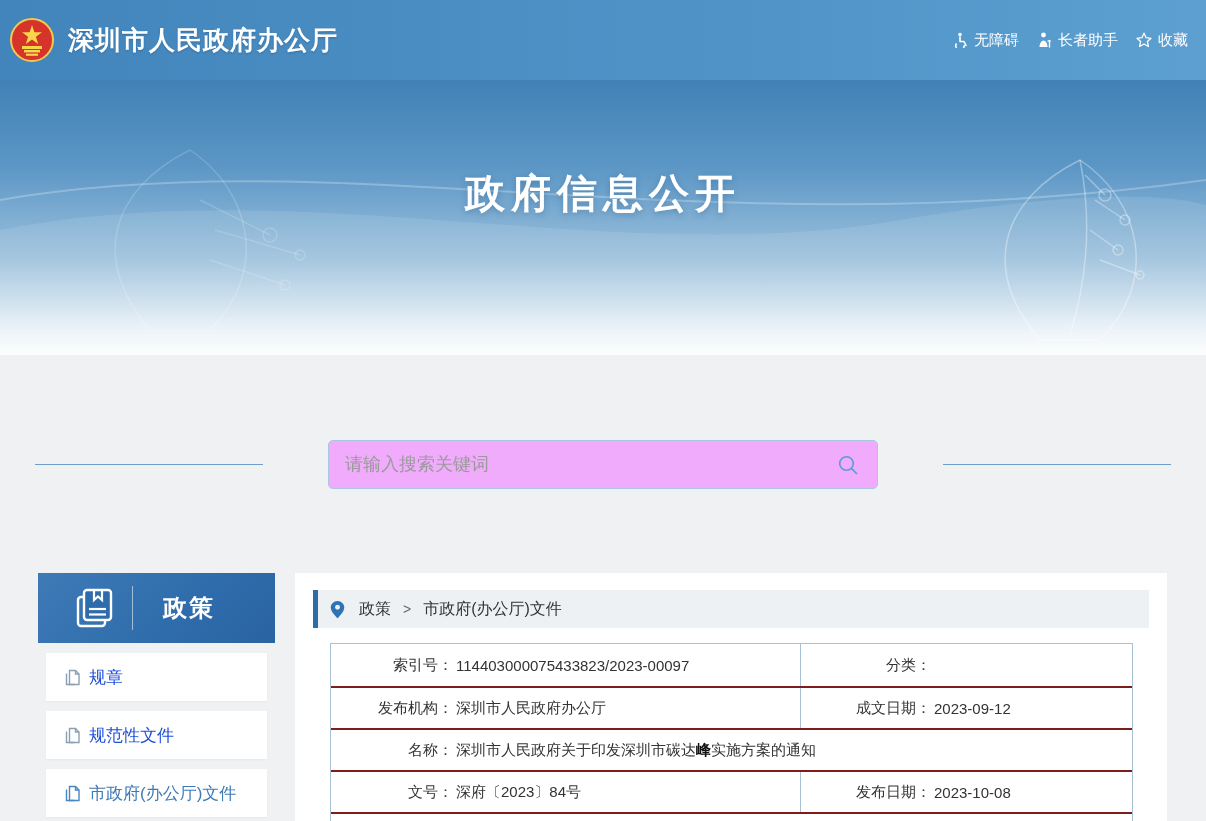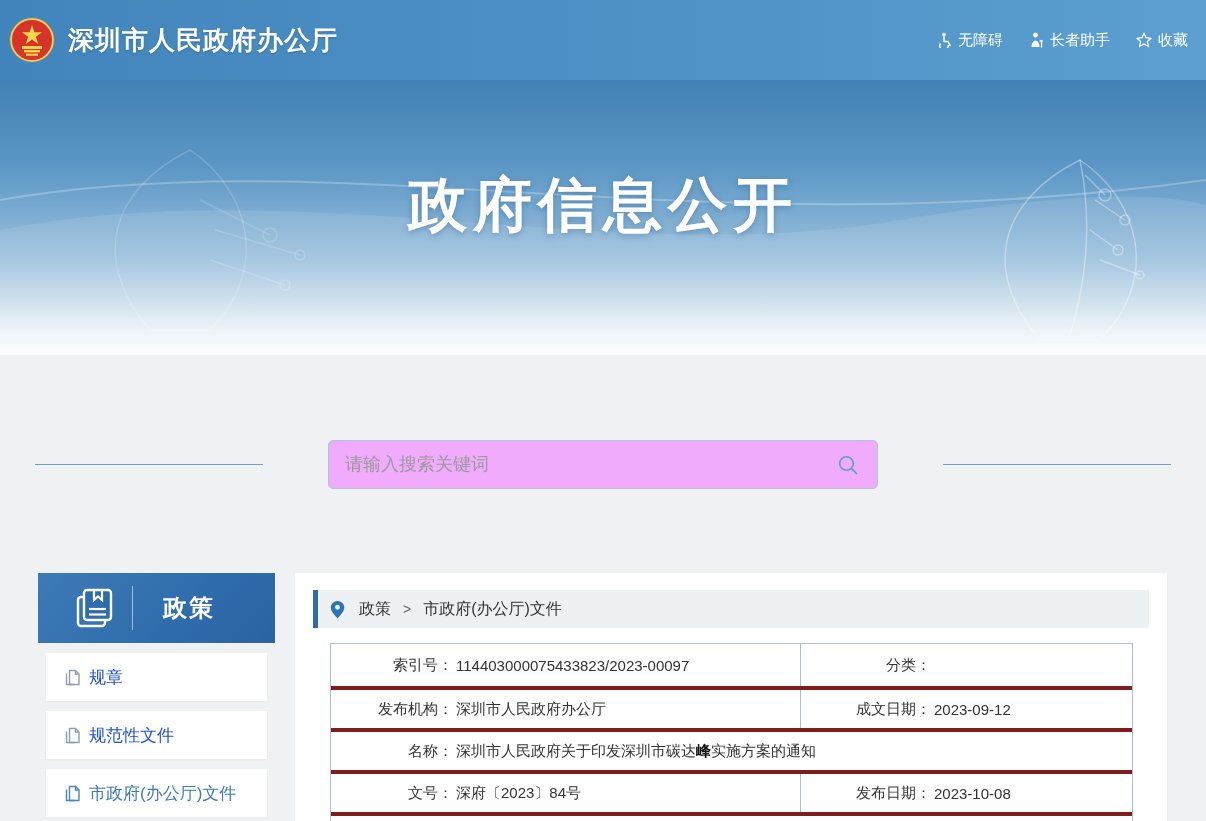--- a/index.html
+++ b/index.html
@@ -8,32 +8,32 @@
   .page { position:relative; width:1206px; height:821px; overflow:hidden; }
 
   
   .topbar { position:absolute; left:0; top:0; width:1206px; height:80px;
     background:linear-gradient(90deg,#4285bc 0%,#4e92c6 55%,#5c9fd0 100%);
     display:flex; align-items:center; }
   .emblem { margin-left:10px; width:44px; height:48px; flex:0 0 auto; }
   .site-title { color:#fff; font-size:26px; font-weight:bold; margin-left:14px;
     letter-spacing:1px; text-shadow:0 1px 2px rgba(0,40,80,.25); }
   .topbar-links { position:absolute; right:18px; top:0; height:80px;
-    display:flex; align-items:center; gap:26px; }
+    display:flex; align-items:center; gap:18px; }
   .toplink { display:flex; align-items:center; gap:6px; color:#fff;
     font-size:15px; cursor:pointer; }
   .toplink svg { display:block; }
 
   
   .banner { position:absolute; left:0; top:80px; width:1206px; height:275px;
     background:linear-gradient(180deg,#4181b5 0%,#5c97c6 32%,#9ec2dd 66%,#e9f1f7 90%,#fdfefe 100%);
     overflow:hidden; }
   .banner-deco { position:absolute; left:0; top:0; }
   .banner-title { position:absolute; left:0; top:86px; width:100%;
-    text-align:center; color:#fff; font-size:59px; font-weight:bold;
+    text-align:center; color:#fff; font-size:40px; font-weight:bold;
     letter-spacing:6px; text-shadow:0 2px 6px rgba(30,80,130,.35); }
 
   
   .lower { position:absolute; left:0; top:355px; width:1206px; height:466px;
     background:#f0f1f2; }
 
   
   .hline { position:absolute; top:109px; width:228px; height:1px;
     background:#6f9fc8; }
   .hline.left  { left:35px; }
@@ -72,21 +72,21 @@
     background:#eef1f4; border-left:5px solid #2d6ca6;
     display:flex; align-items:center; font-size:16px; color:#333; }
   .breadcrumb .pin { margin-left:12px; display:flex; }
   .crumb { margin-left:14px; cursor:pointer; }
   .crumb-sep { margin-left:12px; color:#666; font-size:14px; }
   .crumb:last-of-type { margin-left:12px; }
 
   
   .info-table { position:absolute; left:35px; top:70px; width:803px;
     border:1px solid #a9c1d4; background:#fff; }
-  .trow { display:flex; height:42px; border-top:4px solid #7f1d1d;
+  .trow { display:flex; height:42px; border-top:2px solid #7f1d1d;
     align-items:stretch; }
   .trow:first-child { border-top:none; }
   .tcell { display:flex; align-items:center; font-size:15px; color:#333; }
   .tcell.left  { width:470px; border-right:1px solid #a9c1d4; }
   .tcell.right { flex:1; }
   .tcell.full  { width:100%;font-family:Liberation Serif, serif; }
   .flabel { display:inline-block; text-align:right; flex:0 0 auto; }
   .tcell.left .flabel, .tcell.full .flabel { width:122px; }
   .tcell.right .flabel { width:130px; }
   .fvalue { margin-left:3px; white-space:nowrap; }

